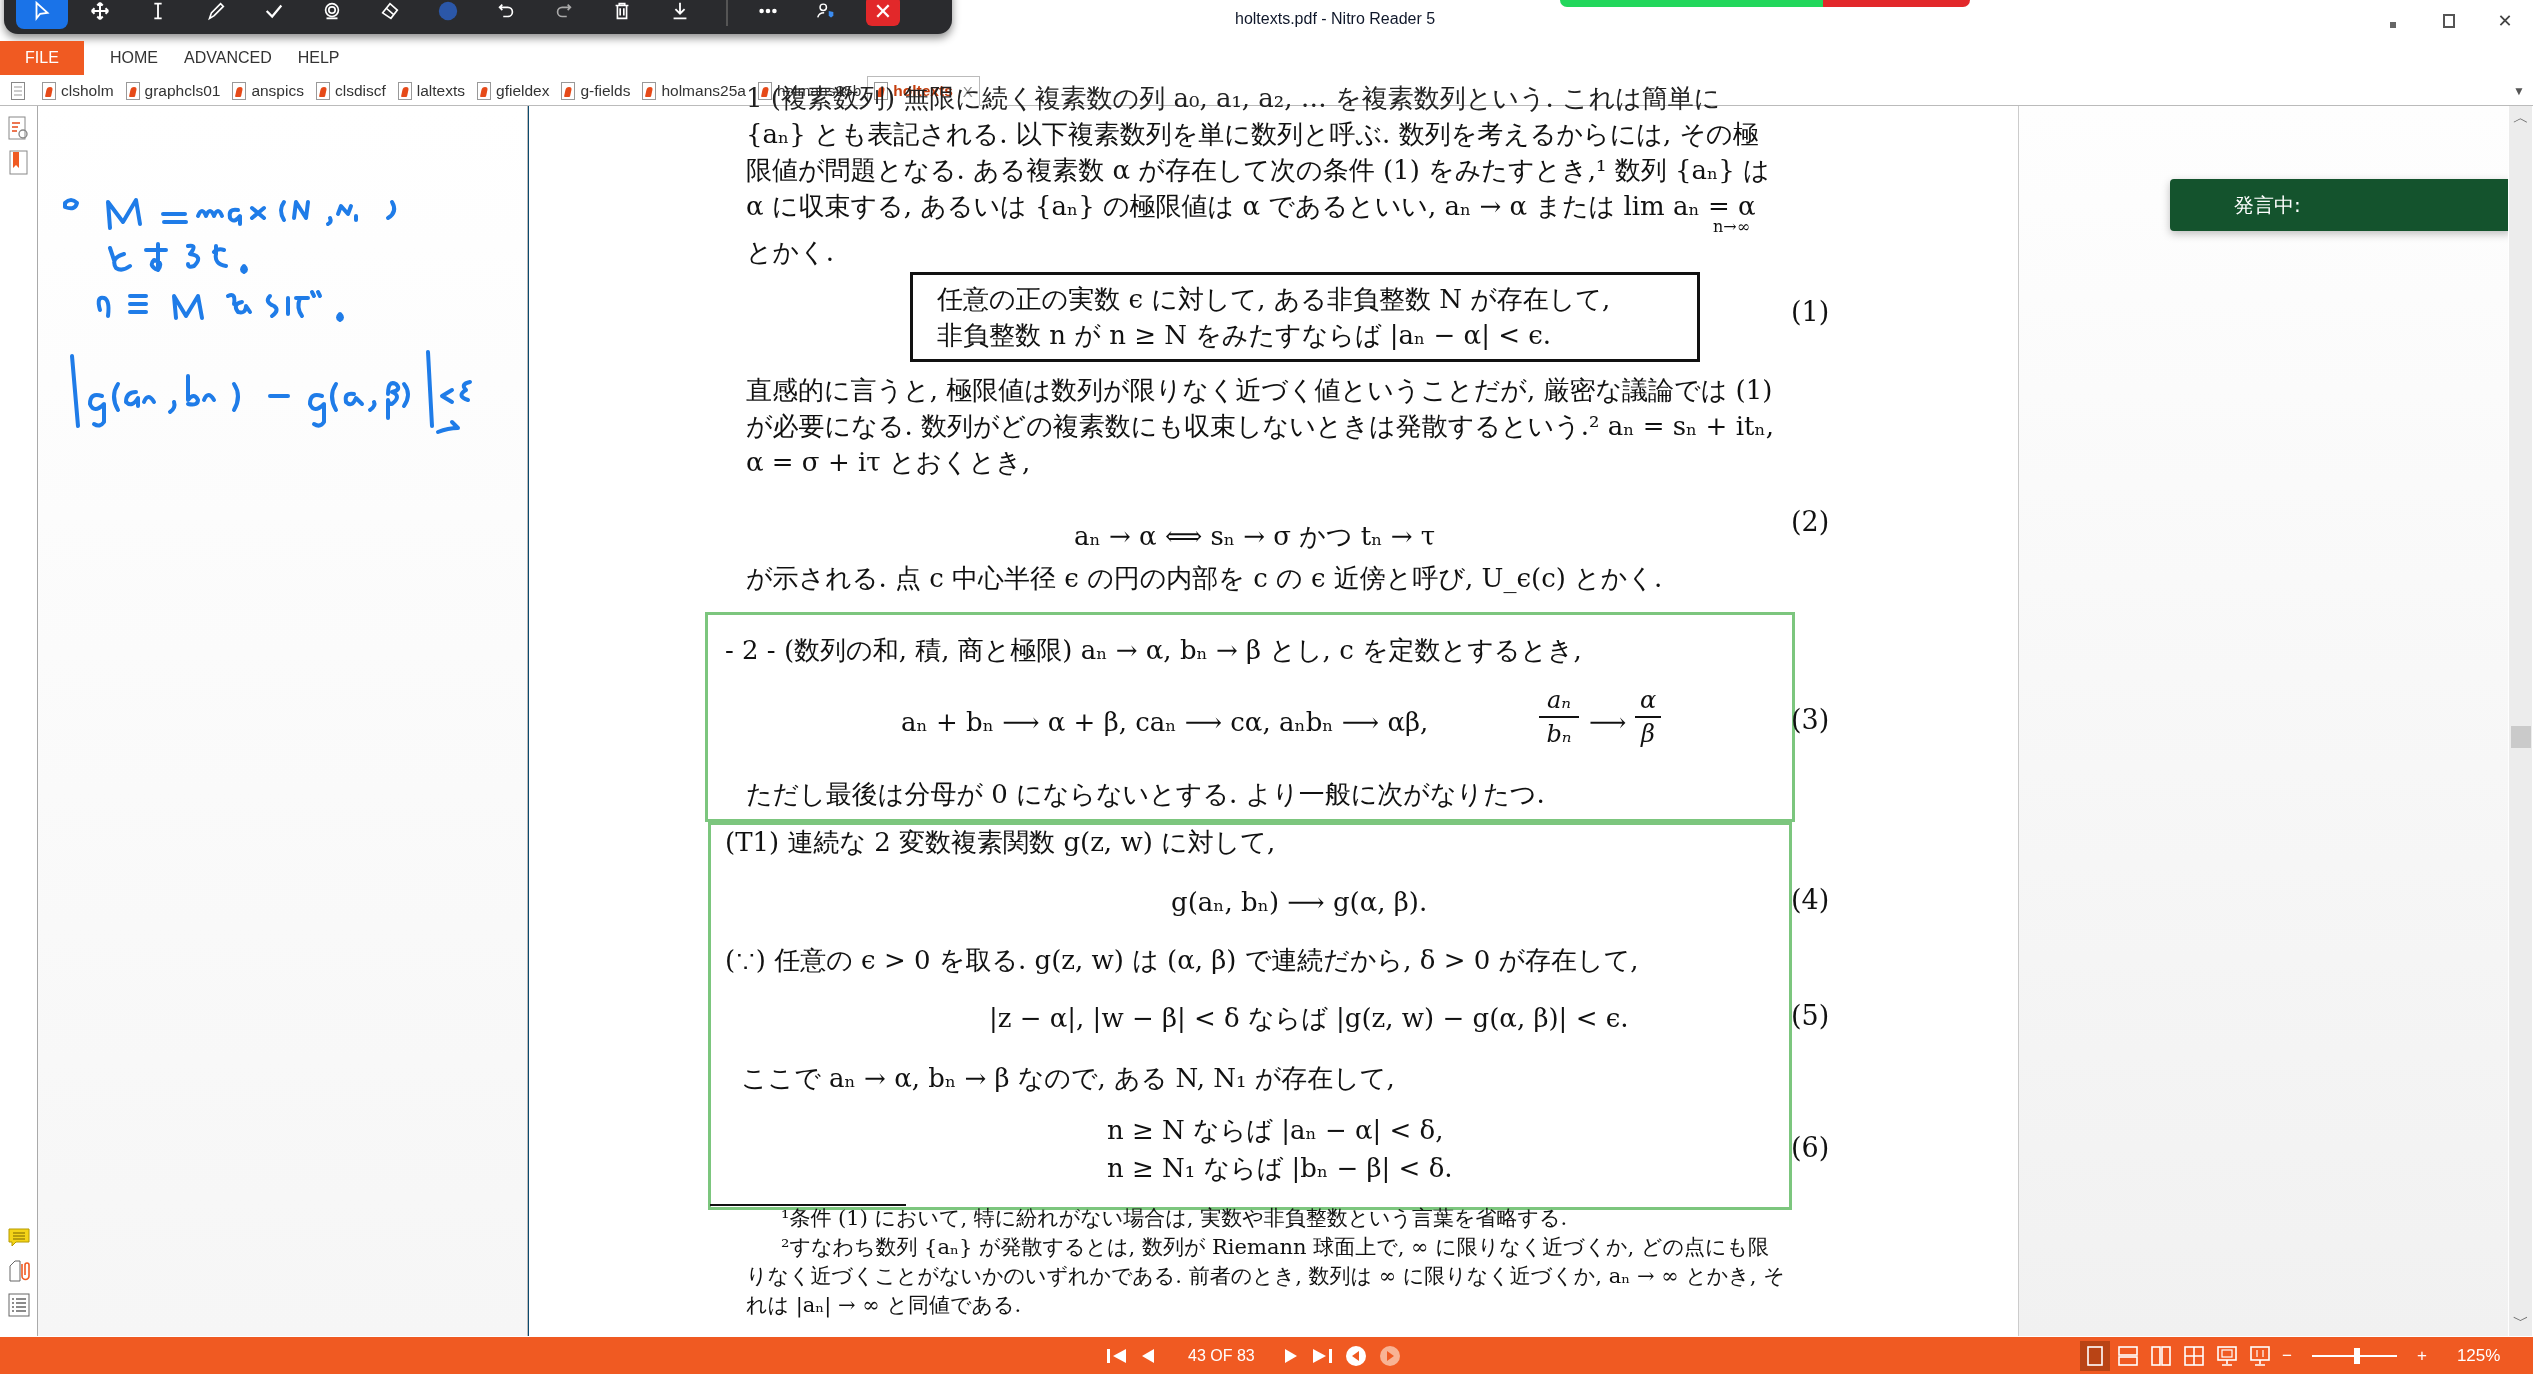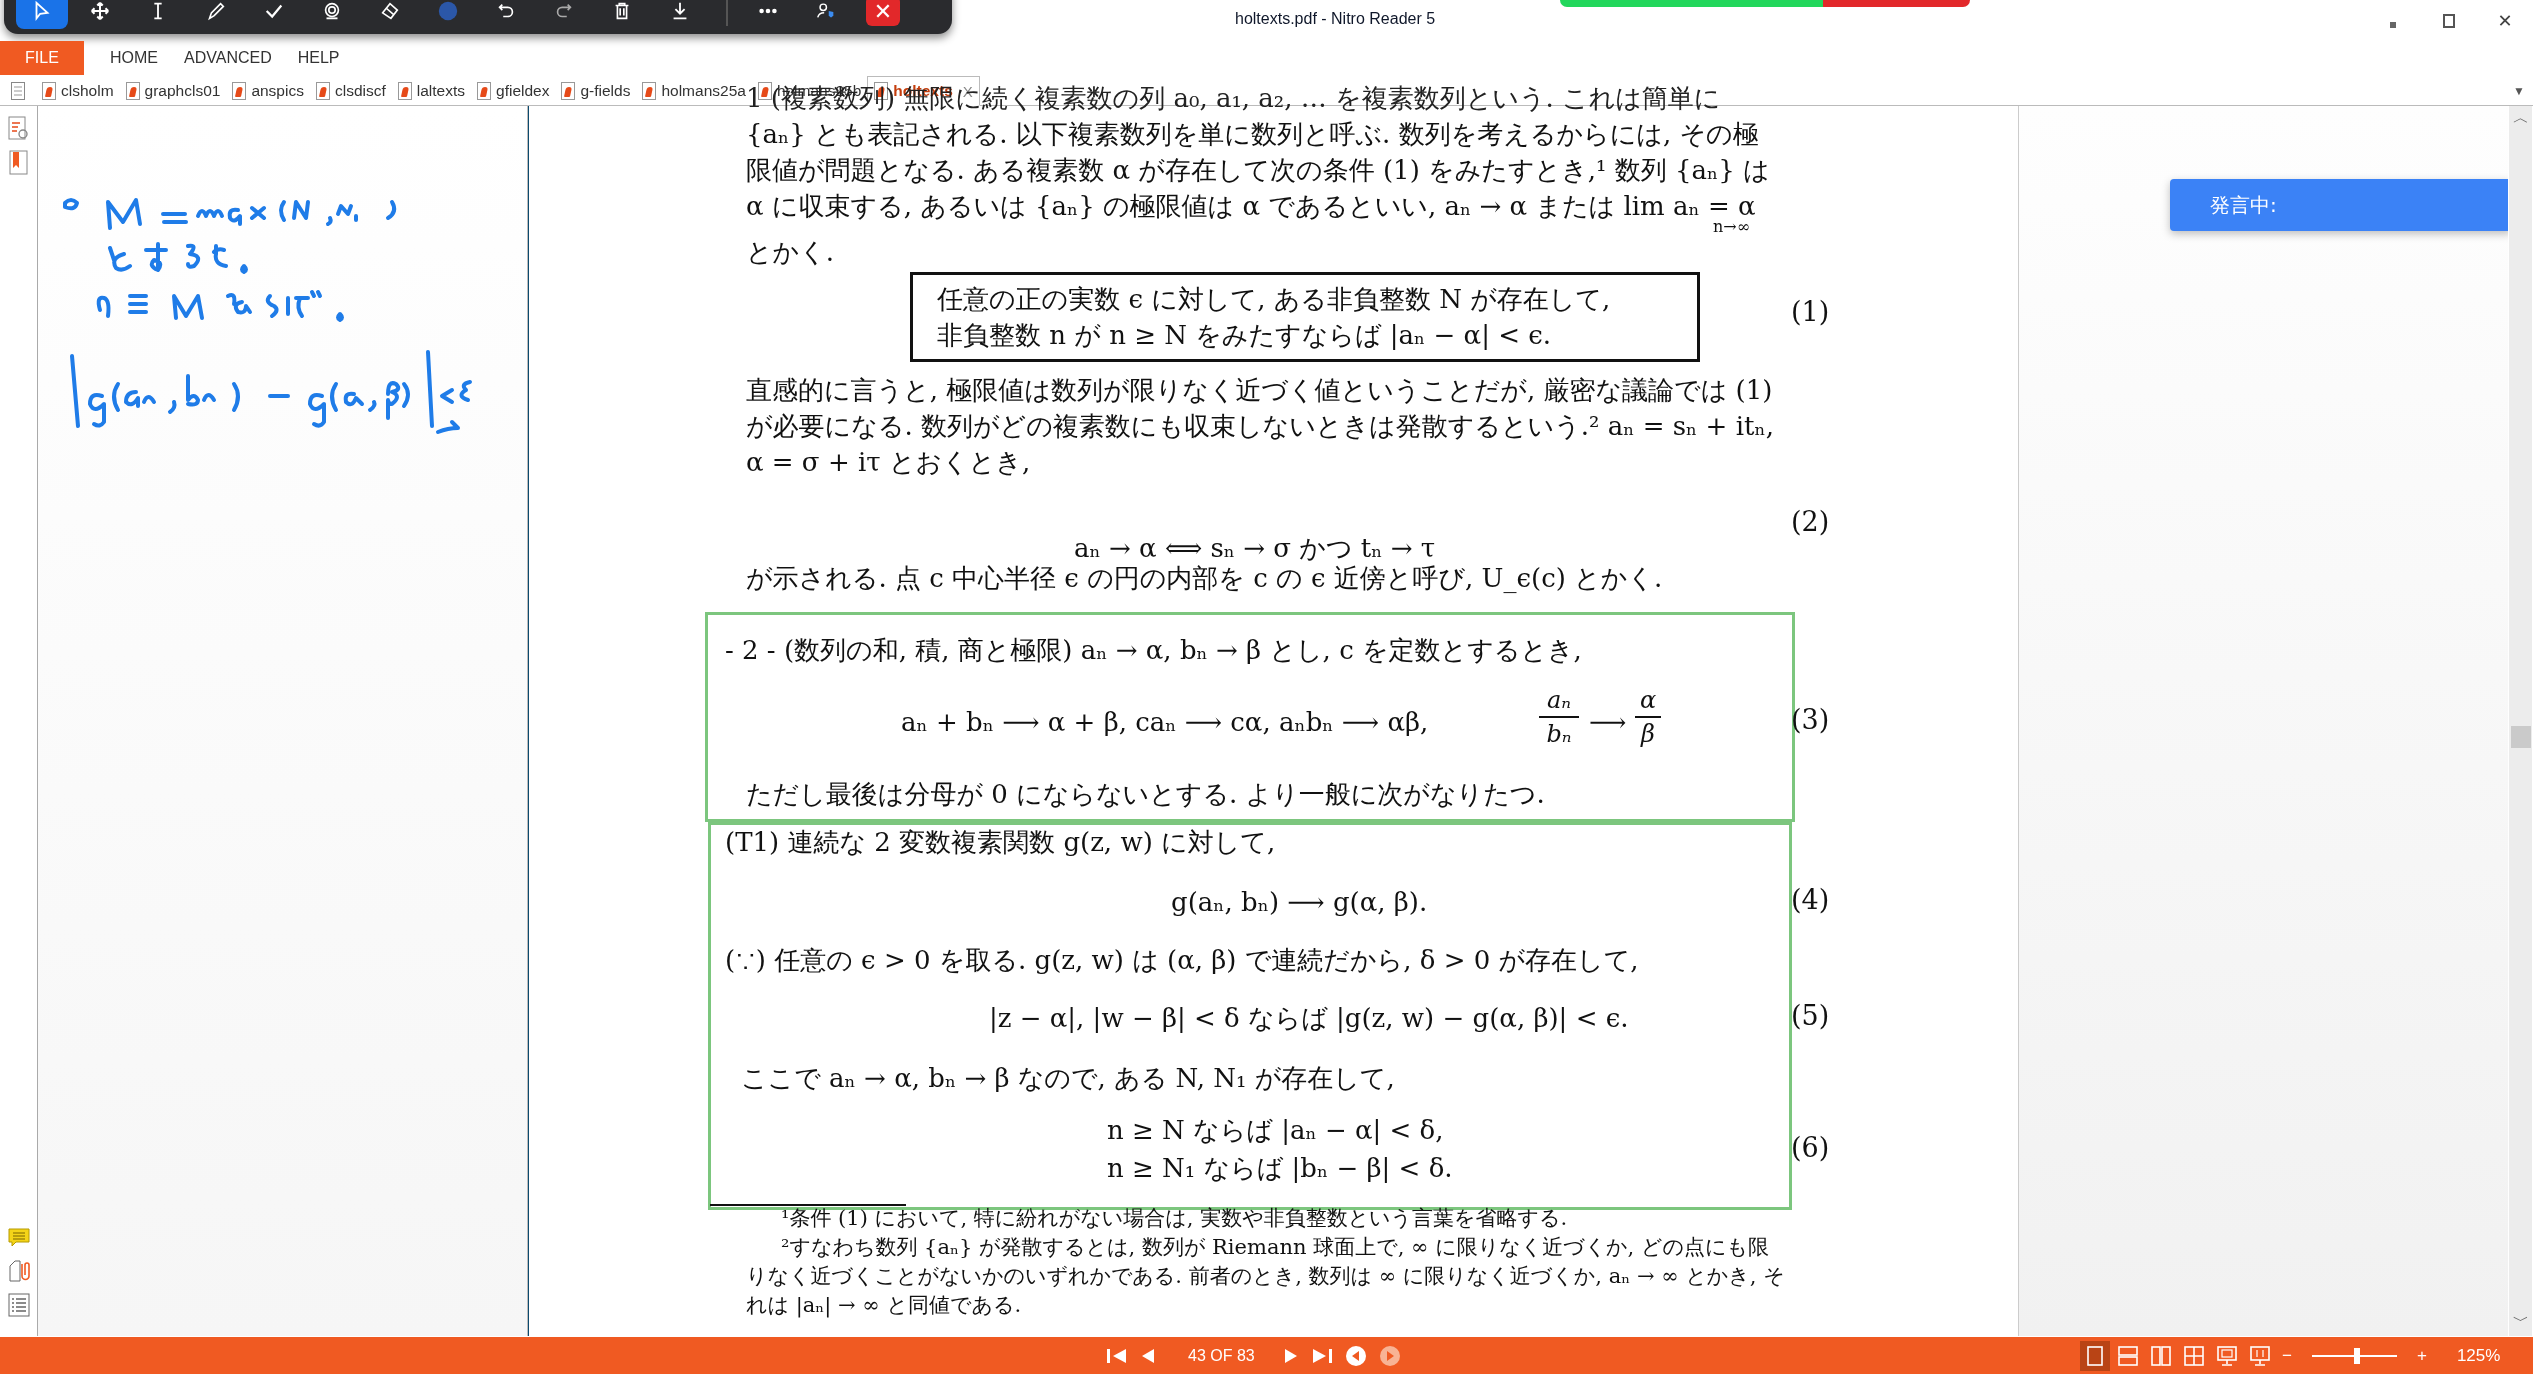--- a/index.html
+++ b/index.html
@@ -53,21 +53,21 @@
   .eqno { position: absolute; font-size: 27px; }
   .boxed { position: absolute; border: 3px solid #111; }
   .green-box { position: absolute; border: 3px solid #7cc67e; }
   .footnote-rule { position: absolute; height: 2px; background: #111; }
   .fn { position: absolute; font-size: 21px; line-height: 29px; white-space: nowrap; }
 
   
   .handwriting svg { position: absolute; left: 0; top: 0; }
 
   
-  .speaking { position: absolute; left: 2170px; top: 179px; width: 342px; height: 52px; background: #3b82f6; border-radius: 4px; color: #fff; font-size: 20px; font-family: "DejaVu Sans", sans-serif; display: flex; align-items: center; padding-left: 40px; box-shadow: 0 3px 8px rgba(0,0,0,0.25); }
+  .speaking { position: absolute; left: 2170px; top: 179px; width: 342px; height: 52px; background: #14532d; border-radius: 4px; color: #fff; font-size: 20px; font-family: "DejaVu Sans", sans-serif; display: flex; align-items: center; padding-left: 64px; box-shadow: 0 3px 8px rgba(0,0,0,0.25); }
 
   
   .vscroll { position: absolute; left: 2508px; top: 106px; width: 24px; height: 1230px; background: #ececec; border-left: 1px solid #fff; }
   .vscroll .up, .vscroll .down { position: absolute; left: 0; width: 24px; text-align: center; color: #666; font-size: 16px; }
   .vscroll .up { top: 2px; } .vscroll .down { bottom: 4px; }
   .vscroll .thumb { position: absolute; left: 2px; top: 620px; width: 20px; height: 22px; background: #cacaca; }
 
   
   .statusbar { position: absolute; left: 0; top: 1337px; width: 2533px; height: 37px; background: #f05a22; color: #fff; }
   .nav { position: absolute; left: 1100px; top: 0; height: 37px; display: flex; align-items: center; }
@@ -336,21 +336,21 @@
       <div class="boxed" style="left:381px;top:166px;width:790px;height:90px;">
         <div class="p" style="left:24px;top:6px;">任意の正の実数 ϵ に対して, ある非負整数 N が存在して,</div>
         <div class="p" style="left:24px;top:42px;">非負整数 n が n ≥ N をみたすならば |aₙ − α| &lt; ϵ.</div>
       </div>
       <div class="eqno" style="left:1262px;top:190px;">(1)</div>
 
       <div class="p" style="left:217px;top:266px;">直感的に言うと, 極限値は数列が限りなく近づく値ということだが, 厳密な議論では (1)</div>
       <div class="p" style="left:217px;top:302px;">が必要になる. 数列がどの複素数にも収束しないときは発散するという.² aₙ = sₙ + itₙ,</div>
       <div class="p" style="left:217px;top:338px;">α = σ + iτ とおくとき,</div>
 
-      <div class="p" style="left:545px;top:424px;text-align:center;">aₙ → α  ⟺  sₙ → σ  かつ  tₙ → τ</div>
+      <div class="p" style="left:545px;top:412px;text-align:center;">aₙ → α  ⟺  sₙ → σ  かつ  tₙ → τ</div>
       <div class="eqno" style="left:1262px;top:400px;">(2)</div>
 
       <div class="p" style="left:217px;top:454px;">が示される. 点 c 中心半径 ϵ の円の内部を c の ϵ 近傍と呼び, U_ϵ(c) とかく.</div>
 
       <div class="green-box" style="left:176px;top:506px;width:1090px;height:210px;"></div>
       <div class="p" style="left:196px;top:526px;">- 2 - (数列の和, 積, 商と極限) aₙ → α, bₙ → β とし, c を定数とするとき,</div>
       <div class="p" style="left:372px;top:598px;">aₙ + bₙ ⟶ α + β,    caₙ ⟶ cα,    aₙbₙ ⟶ αβ,</div>
       <div style="position:absolute;left:1010px;top:580px;width:40px;text-align:center;font-style:italic;font-size:24px;">
         <div>aₙ</div>
         <div style="height:2px;background:#111;margin:2px 0;"></div>

